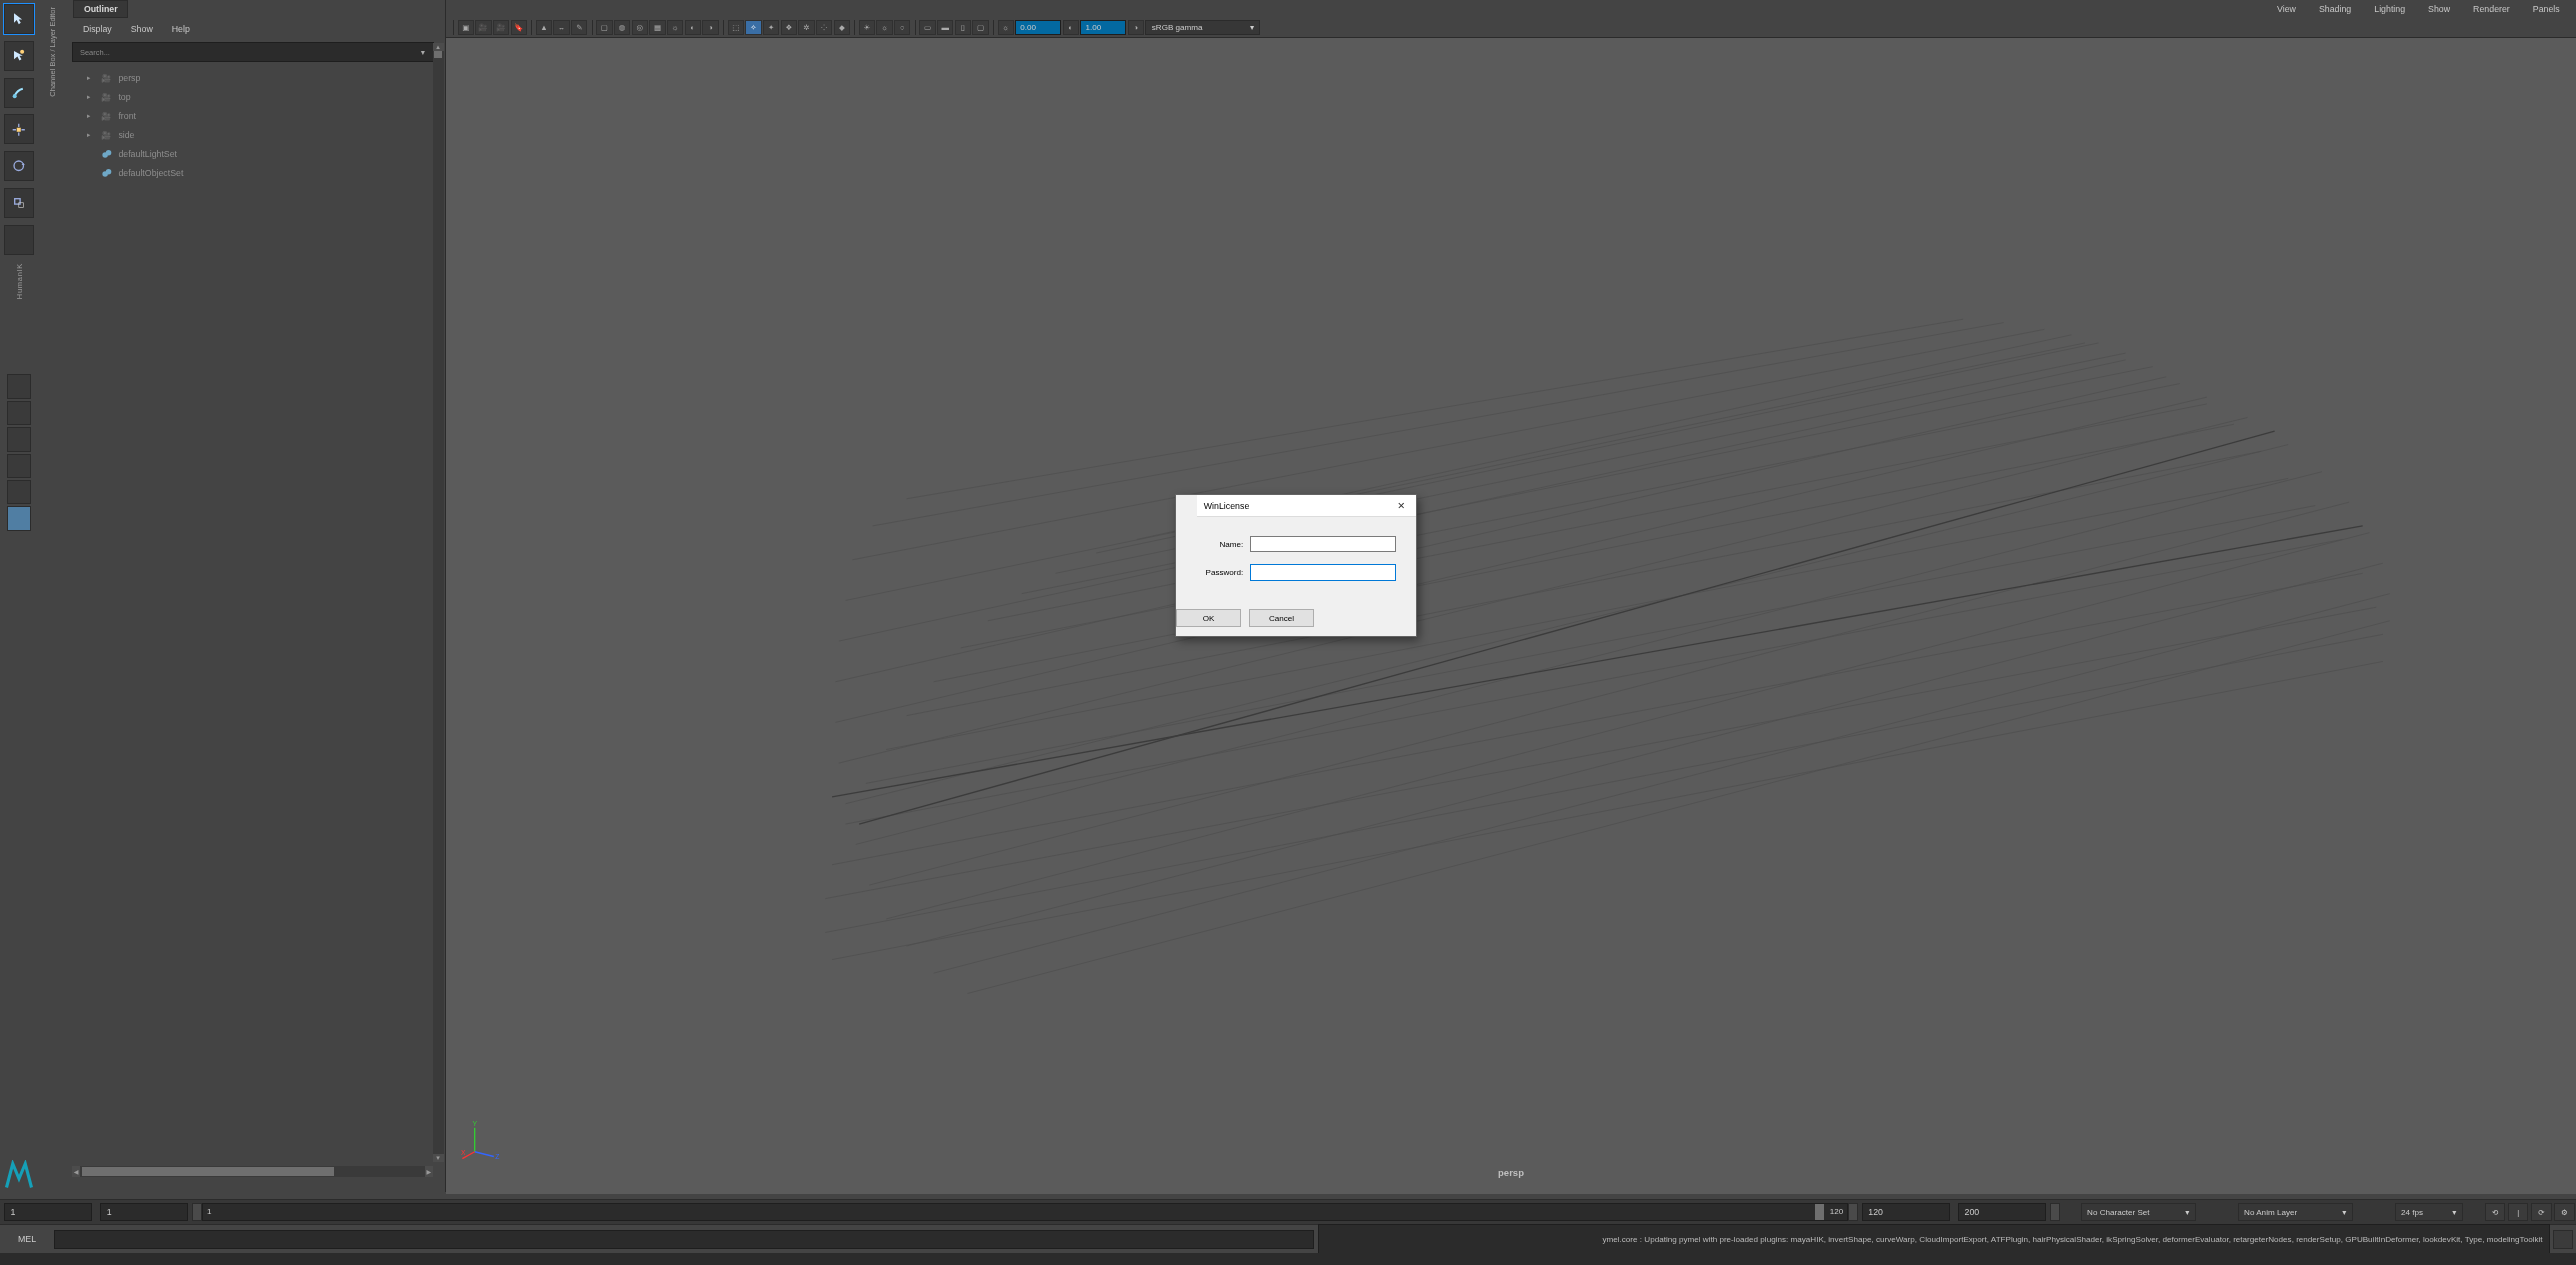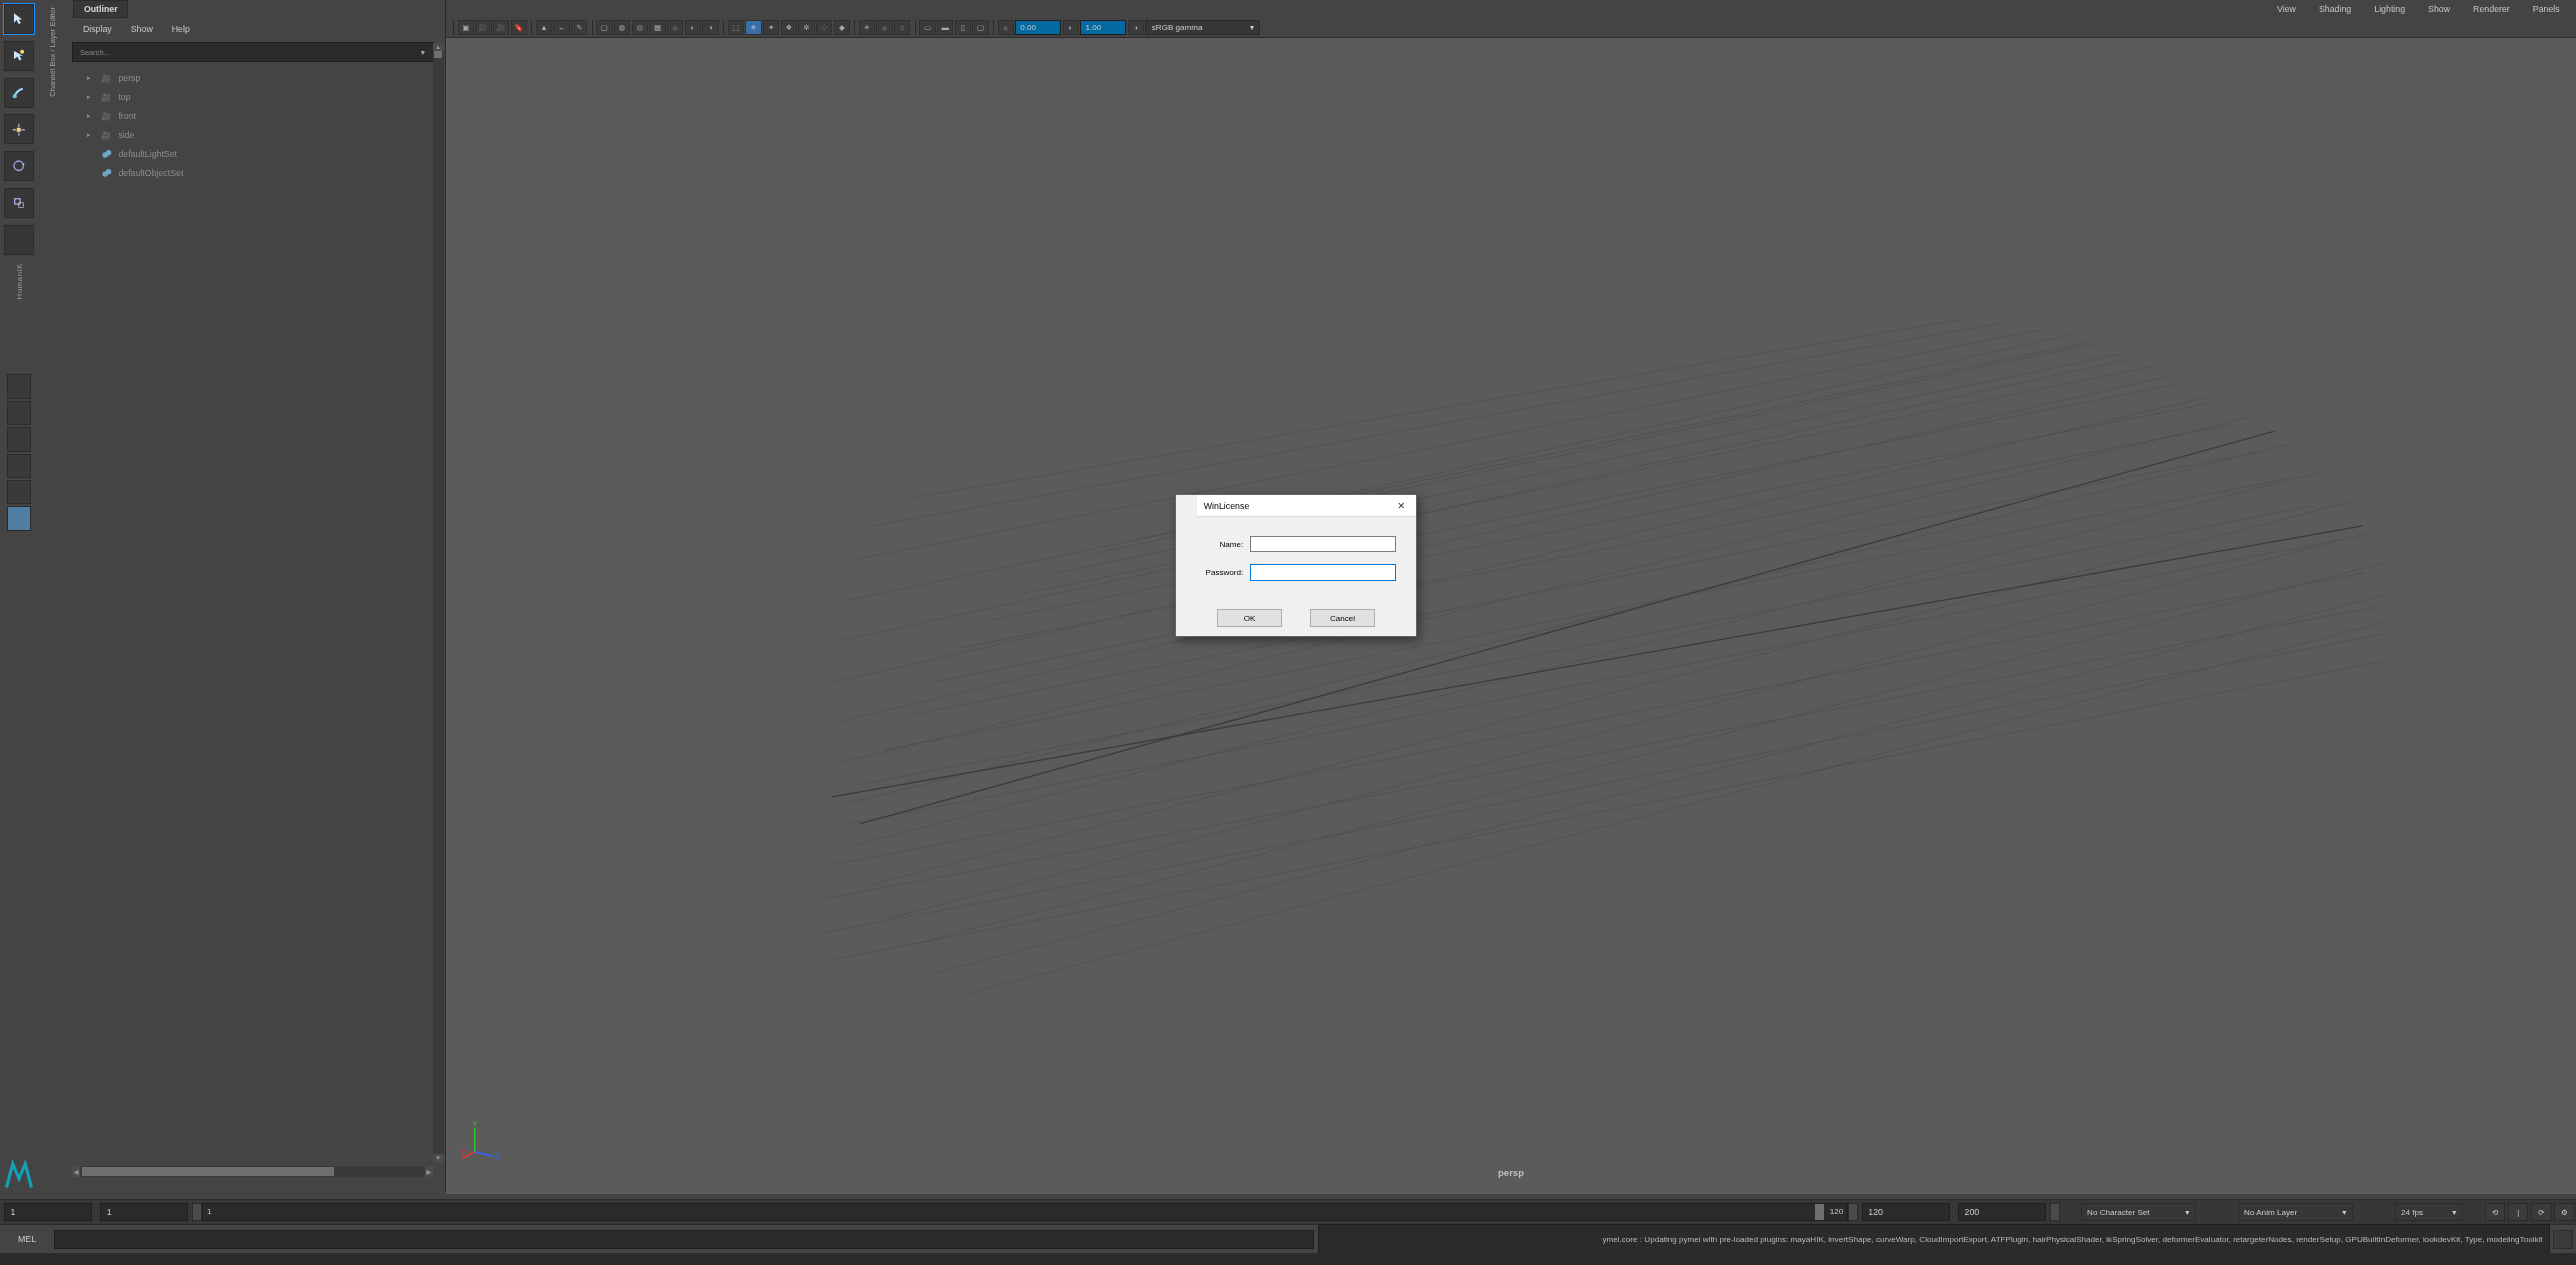--- a/index.html
+++ b/index.html
@@ -84,21 +84,21 @@
 
   
   .dialog { position:absolute; left:1175px; top:494px; width:242px; background:#f0f0f0; border:0.7px solid #646464; box-shadow: 2.7px 4.1px 9.5px rgba(0,0,0,.45);}
   .dialog .titlebar { height:22px; background:#ffffff; border-bottom:0.7px solid #dcdcdc; display:flex; align-items:center; justify-content:space-between; padding:0 6.8px; color:#000; font-size:8.8px;margin-left:21px;}
   .dialog .titlebar .close{ font-size:9.5px; color:#333; padding:1.4px 4.1px;}
   .dialog .body { padding:19px 20.3px 12.2px;}
   .dialog .row { display:flex; align-items:center; gap:6.8px; margin-bottom:12.2px;}
   .dialog .row label { width:47px; text-align:right; color:#000; font-size:8.1px;}
   .dialog .row input { flex:1; height:16.3px; border:0.7px solid #7a7a7a; background:#fff; padding:1.4px 4.1px; font-size:8.1px;}
   .dialog .row input.focus { outline:1.4px solid #0078d7; outline-offset:-1.4px;}
-  .dialog .buttons { display:flex; justify-content:center; gap:28px; padding:4.1px 0 9.5px;}
+  .dialog .buttons { display:flex; gap:8px; padding:4.1px 0 9.5px;}
   .dialog .buttons button { width:65px; height:17.6px; background:#e1e1e1; border:0.7px solid #adadad; font-size:8.1px; color:#000;}
 
 </style>
 </head>
 <body>
 
 <div id="app" style="transform: scale(1);">
 
   <div class="tool-col-a">
     <div class="big-btn active">

